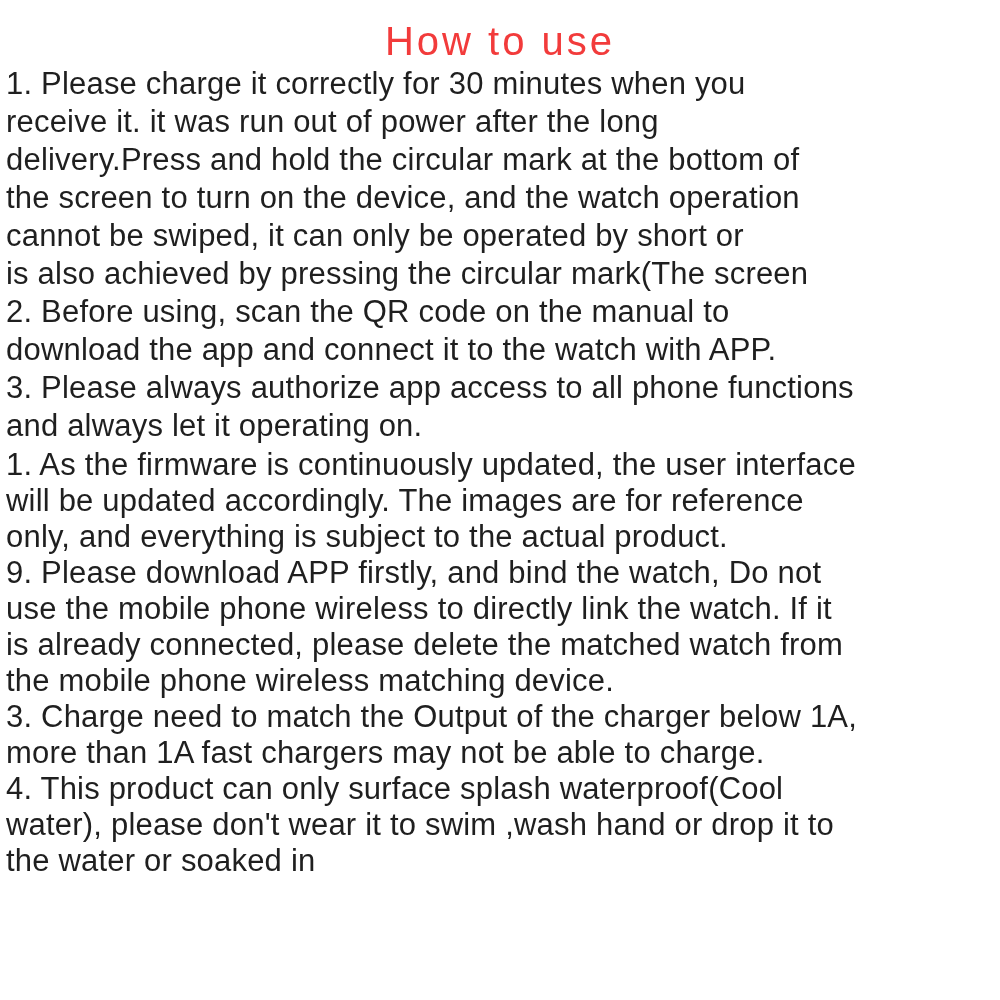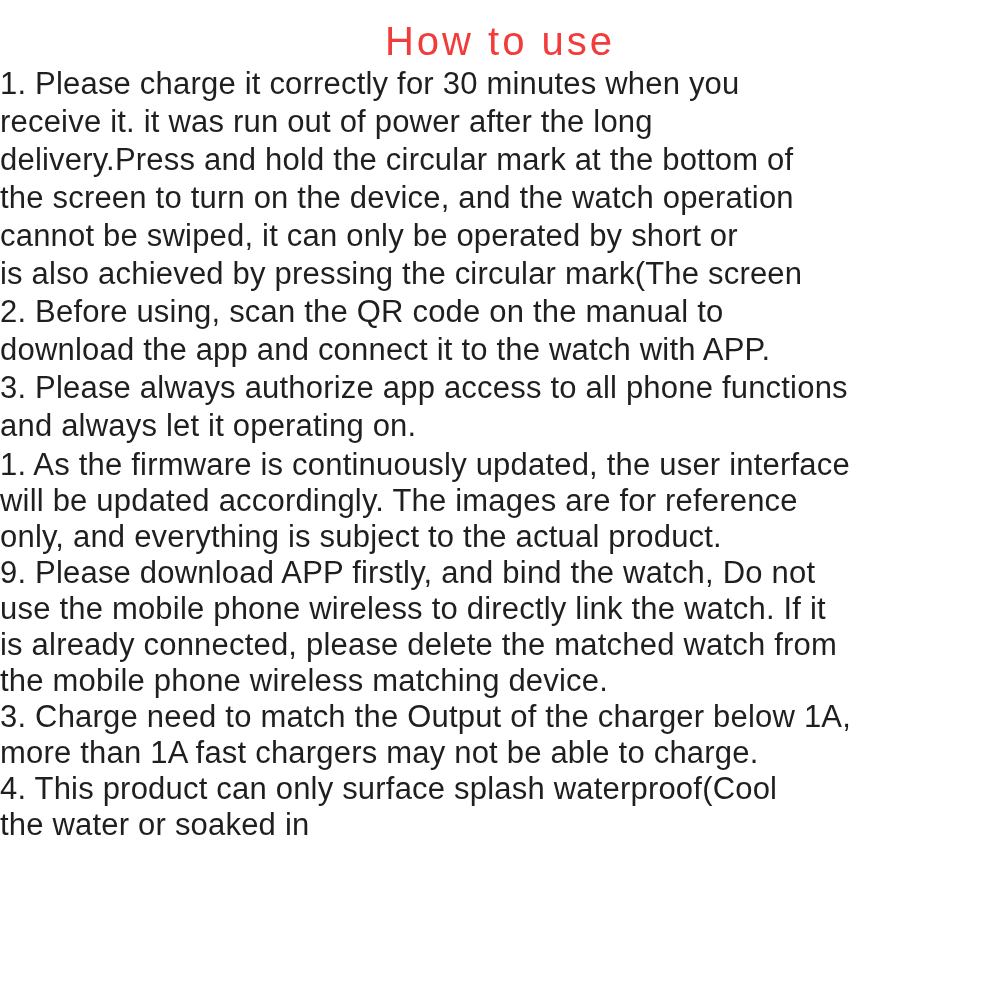--- a/index.html
+++ b/index.html
@@ -26,20 +26,21 @@
     white-space: nowrap;
   }
   .heading-howto {
     padding-top: 17px;
   }
   .heading-note {
     margin-top: 43px;
     line-height: 46px;
   }
   .body-text {
+    padding-left: 6px;
     color: var(--body-color, #1f1f1f);
     font-size: 31px;
     letter-spacing: 0.2px;
   }
   .section-howto .text-line {
     line-height: 38px;
   }
   .section-note .text-line {
     line-height: 36px;
   }
@@ -75,16 +76,17 @@
     <div class="text-line">1. As the firmware is continuously updated, the user interface</div>
     <div class="text-line">will be updated accordingly. The images are for reference</div>
     <div class="text-line">only, and everything is subject to the actual product.</div>
     <div class="text-line">9. Please download APP firstly, and bind the watch, Do not</div>
     <div class="text-line">use the mobile phone wireless to directly link the watch. If it</div>
     <div class="text-line">is already connected, please delete the matched watch from</div>
     <div class="text-line">the mobile phone wireless matching device.</div>
     <div class="text-line">3. Charge need to match the Output of the charger below 1A,</div>
     <div class="text-line">more than 1A fast chargers may not be able to charge.</div>
     <div class="text-line">4. This product can only surface splash waterproof(Cool</div>
+    <div class="text-line">water), please don't wear it to swim ,wash hand or drop it to</div>
     <div class="text-line">the water or soaked in</div>
   </div>
 
 </div>
 
 </body></html>

